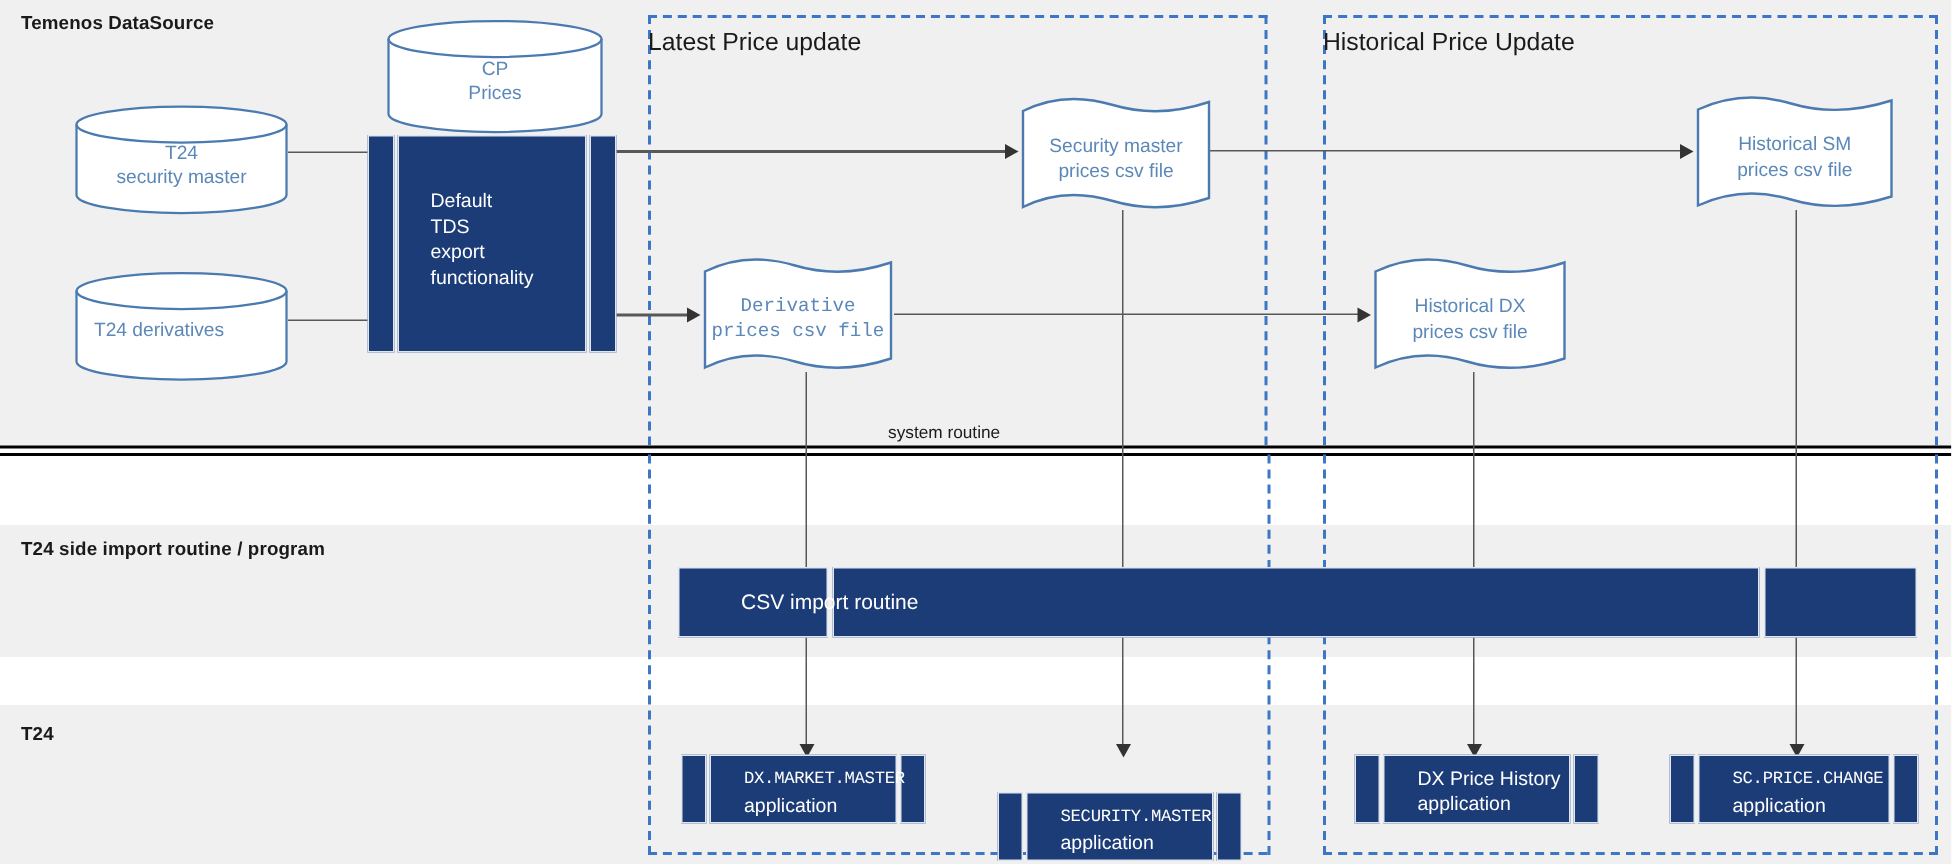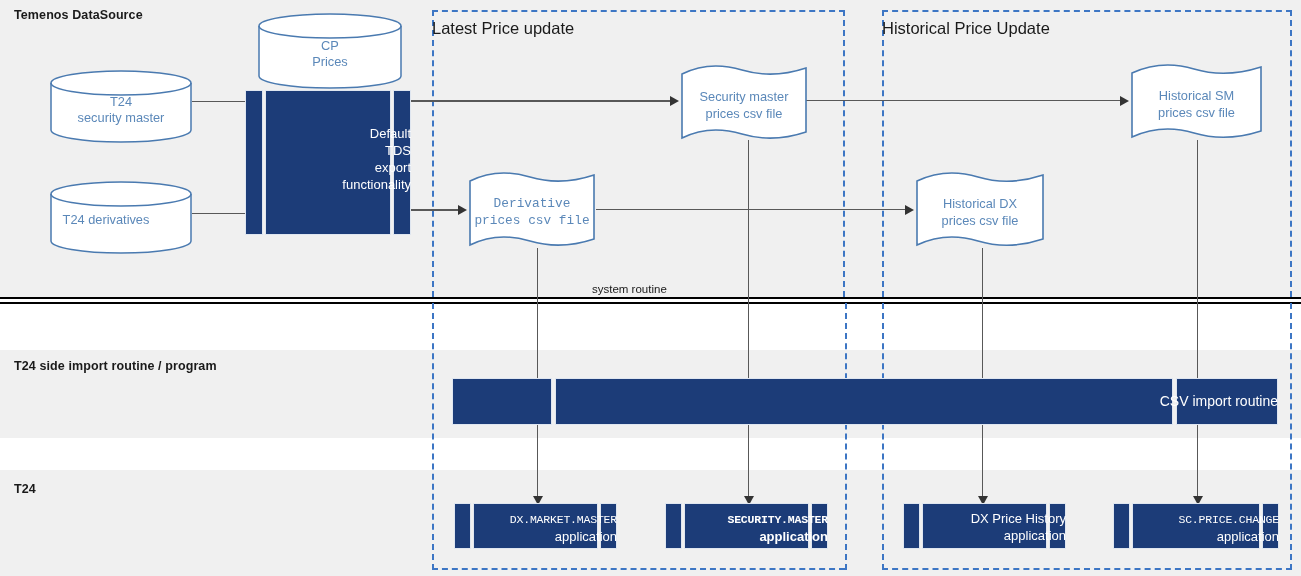--- a/index.html
+++ b/index.html
@@ -12,21 +12,21 @@
   .zone-title{position:absolute;font-size:16.5px;color:#1a1a1a;white-space:nowrap;text-align:left;}
   .vdash{position:absolute;border-left:2.2px dashed #3d76c4;}
   .sysbound{position:absolute;font-size:11.5px;color:#1a1a1a;white-space:nowrap;}
   .cyl{position:absolute;}
   .cyl svg{display:block;overflow:visible;}
   .cyl-txt{position:absolute;left:0;width:100%;text-align:center;color:#5b88b9;font-size:12.8px;line-height:16px;}
   .doc{position:absolute;}
   .doc svg{display:block;overflow:visible;}
   .doc-txt{position:absolute;left:0;width:100%;text-align:center;color:#5b88b9;font-size:12.8px;line-height:17px;}
   .navybox{position:absolute;background:#1c3c78;border:1px solid #dfe6f0;box-sizing:border-box;}
-  .navytxt{position:absolute;left:0;width:100%;text-align:right;color:#ffffff;font-size:13px;line-height:17px;}
+  .navytxt{position:absolute;left:0;width:100%;text-align:left;color:#ffffff;font-size:13px;line-height:17px;padding-left:42px;}
   .mono{font-family:"Liberation Mono",monospace;font-size:11.5px;letter-spacing:-.2px;}
   .appwrap{position:absolute;}
   .conn{position:absolute;background:#585858;}
   .arrowhead{position:absolute;width:0;height:0;}
   .ah-right{border-top:5px solid transparent;border-bottom:5px solid transparent;border-left:9px solid #333;}
   .ah-down{border-left:5px solid transparent;border-right:5px solid transparent;border-top:9px solid #333;}
 </style>
 </head>
 <body>
 
@@ -180,21 +180,21 @@
   <div class="appwrap" style="left:454px;top:503px;width:163px;height:46px;">
     <div class="navybox" style="left:0;top:0;width:17px;height:46px;"></div>
     <div class="navybox" style="left:19px;top:0;width:125px;height:46px;"></div>
     <div class="navybox" style="left:146px;top:0;width:17px;height:46px;"></div>
     <div class="navytxt" style="top:8px;">
       <div class="mono">DX.MARKET.MASTER</div>
       <div>application</div>
     </div>
   </div>
 
-  <div class="appwrap" style="left:665px;top:503px;width:163px;height:41px;font-weight:bold;">
+  <div class="appwrap" style="left:665px;top:528px;width:163px;height:41px;">
     <div class="navybox" style="left:0;top:0;width:17px;height:46px;"></div>
     <div class="navybox" style="left:19px;top:0;width:125px;height:46px;"></div>
     <div class="navybox" style="left:146px;top:0;width:17px;height:46px;"></div>
     <div class="navytxt" style="top:8px;">
       <div class="mono">SECURITY.MASTER</div>
       <div>application</div>
     </div>
   </div>
 
   <div class="appwrap" style="left:903px;top:503px;width:163px;height:46px;">

